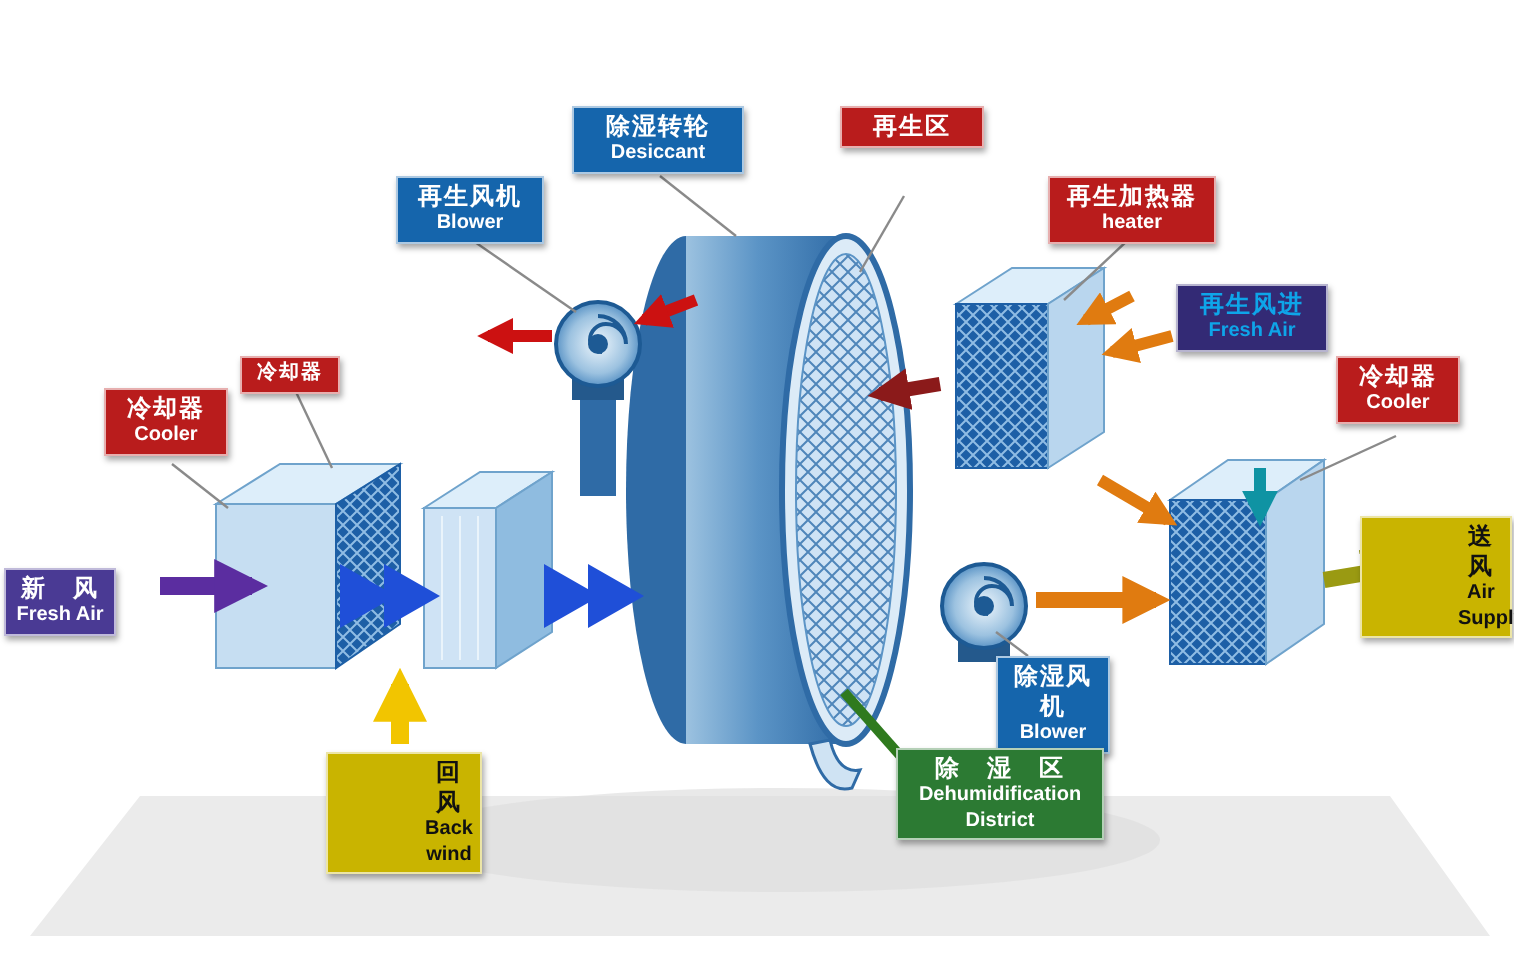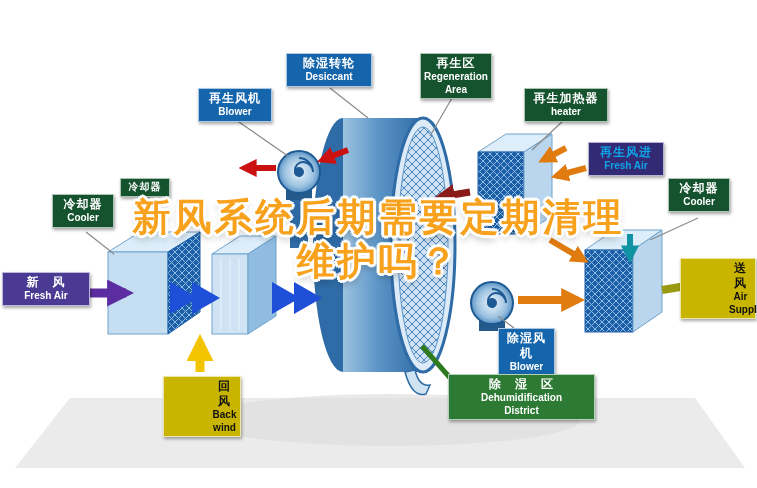--- a/index.html
+++ b/index.html
@@ -11,21 +11,21 @@
   
   .lbl{
     position:absolute;text-align:center;padding:2px 3px;box-sizing:border-box;
     border:1px solid rgba(255,255,255,.65);box-shadow:1px 2px 3px rgba(0,0,0,.35);
     color:#fff;line-height:1.25;z-index:5;
   }
   .lbl .zh{font-size:12px;font-weight:bold;letter-spacing:1px;}
   .lbl .en{font-size:10px;font-weight:bold;}
   .lbl .en.wrap{word-break:break-all;}
   .blue{background:#1565ac;}
-  .teal{background:#14532d;}
+  .teal{background:#b91c1c;}
   .brown{background:#935413;}
   .indigo{background:#332a75;color:#0ea5e9;}
   .purple{background:#4a3a94;}
   .yellow{background:#c9b400;color:#111;padding-left:48px;}
   .green{background:#2c7a33;}
   .small .zh{font-size:10px;}
   
   .title{
     position:absolute;left:0;top:196px;width:757px;text-align:center;z-index:9;
     color:#f7a11c;font-weight:bold;font-size:38px;letter-spacing:3px;line-height:1.15;
@@ -172,21 +172,20 @@
     </g>
   </svg>
 
   <div class="lbl blue" style="left:286px;top:53px;width:86px">
     <div class="zh">除湿转轮</div>
     <div class="en">Desiccant</div>
   </div>
 
   <div class="lbl teal" style="left:420px;top:53px;width:72px">
     <div class="zh">再生区</div>
-    <div class="en wrap">Regeneration Area</div>
   </div>
 
   <div class="lbl blue" style="left:198px;top:88px;width:74px">
     <div class="zh">再生风机</div>
     <div class="en">Blower</div>
   </div>
 
   <div class="lbl teal" style="left:524px;top:88px;width:84px">
     <div class="zh">再生加热器</div>
     <div class="en">heater</div>
@@ -205,44 +204,40 @@
 
   <div class="lbl teal small" style="left:120px;top:178px;width:50px">
     <div class="zh">冷却器</div>
   </div>
 
   <div class="lbl teal" style="left:668px;top:178px;width:62px">
     <div class="zh">冷却器</div>
     <div class="en">Cooler</div>
   </div>
 
-  <div class="lbl purple" style="left:2px;top:272px;width:88px">
+  <div class="lbl purple" style="left:2px;top:284px;width:56px">
     <div class="zh">新　风</div>
     <div class="en">Fresh Air</div>
   </div>
 
   <div class="lbl yellow" style="left:680px;top:258px;width:76px">
     <div class="zh">送　风</div>
     <div class="en">Air Supply</div>
   </div>
 
   <div class="lbl yellow" style="left:163px;top:376px;width:78px">
     <div class="zh">回　风</div>
     <div class="en">Back wind</div>
   </div>
 
   <div class="lbl blue" style="left:498px;top:328px;width:57px">
     <div class="zh">除湿风机</div>
     <div class="en">Blower</div>
   </div>
 
-  <div class="lbl green" style="left:448px;top:374px;width:147px">
+  <div class="lbl green" style="left:448px;top:374px;width:104px">
     <div class="zh">除　湿　区</div>
     <div class="en">Dehumidification</div>
     <div class="en">District</div>
   </div>
 
-  <div class="title">
-    <div>新风系统后期需要定期清理</div>
-    <div>维护吗？</div>
-  </div>
 
 </div>
 
 </body></html>

